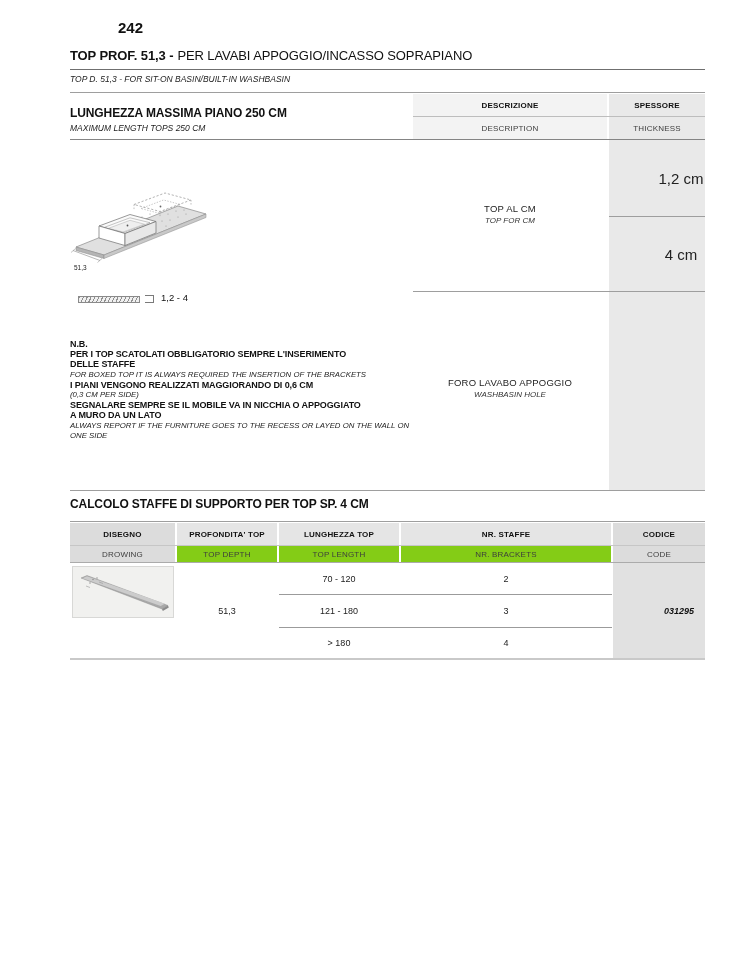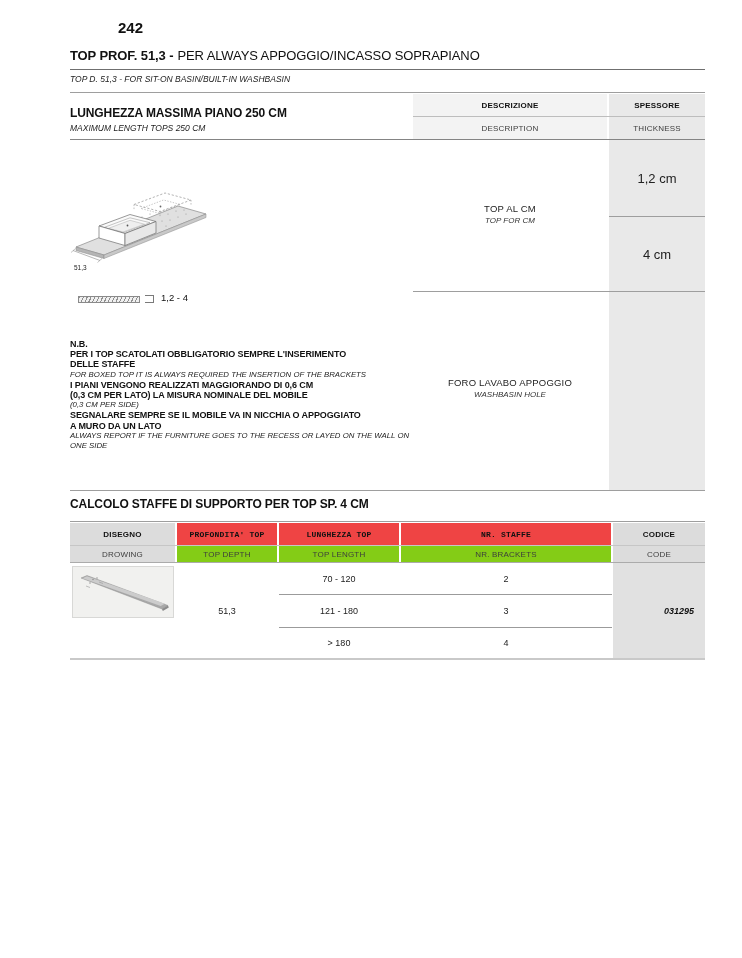--- a/index.html
+++ b/index.html
@@ -24,21 +24,21 @@
 
   
   .t1-col-desc{left:413px;width:194px;}
   .t1-col-th{left:609px;width:96px;}
   .t1-bg-th{left:609px;top:94px;width:96px;height:396px;background:#e9e9e9;}
   .t1-bg-desc-head{left:413px;top:94px;width:194px;height:45px;background:#f3f3f3;}
   .t1-h1{top:94px;height:22px;font-size:8px;font-weight:bold;letter-spacing:.2px;}
   .t1-h2{top:117px;height:22px;font-size:8px;color:#3d3d3d;letter-spacing:.2px;}
   .desc-main{font-size:9.5px;color:#222;letter-spacing:.2px;}
   .desc-sub{font-size:8px;font-style:italic;color:#333;}
-  .thick-cell{font-size:13px;color:#222;}
+  .thick-cell{font-size:15px;color:#222;margin-left:24px;}
 
   
   .notes{left:70px;top:339px;width:360px;}
   .note-b{font-size:9px;line-height:10.2px;font-weight:bold;letter-spacing:-0.1px;}
   .note-i{font-size:7.8px;line-height:10.2px;font-style:italic;color:#222;}
 
   
   .hatch{left:78px;top:296px;width:62px;height:7px;border:1px solid #8a8a8a;box-sizing:border-box;
          background:repeating-linear-gradient(115deg,#8f8f8f 0px,#8f8f8f 1px,#f0f0f0 1px,#f0f0f0 3.5px);}
   .hatch-bracket{left:145px;top:295px;width:9px;height:8px;box-sizing:border-box;
@@ -48,33 +48,33 @@
   
   .s2-title{left:70px;top:497px;font-size:12px;font-weight:bold;letter-spacing:-0.1px;}
   .t2-r1{top:523px;height:22px;font-size:8px;font-weight:bold;letter-spacing:.2px;}
   .t2-r2{top:546px;height:16px;font-size:8px;color:#3d3d3d;letter-spacing:.2px;}
   .t2-c1{left:70px;width:105px;}
   .t2-c2{left:177px;width:100px;}
   .t2-c3{left:279px;width:120px;}
   .t2-c4{left:401px;width:210px;}
   .t2-c5{left:613px;width:92px;}
   .t2-dark{background:#dcdcdc;}
-  .t2-light{background:#ef4444;font-family:Liberation Mono, monospace;}
+  .t2-light{background:#e5e5e5;}
   .t2-lighter{background:#84cc16;}
   .t2-body-val{font-size:9px;color:#222;}
   .t2-code{font-size:9px;font-weight:bold;font-style:italic;color:#111;}
 </style>
 </head>
 <body>
 
 <div class="page">
 
   <div class="abs page-number">242</div>
   <div class="abs title">
-    <span class="b">TOP PROF. 51,3 -</span><span class="rest">PER ALWAYS APPOGGIO/INCASSO SOPRAPIANO</span>
+    <span class="b">TOP PROF. 51,3 -</span><span class="rest">PER LAVABI APPOGGIO/INCASSO SOPRAPIANO</span>
   </div>
   <div class="abs title-rule"></div>
   <div class="abs subtitle">TOP D. 51,3 - FOR SIT-ON BASIN/BUILT-IN WASHBASIN</div>
   <div class="abs hline" style="top:92px;left:70px;width:635px;background:#9e9e9e;"></div>
 
   <div class="abs s1-head">LUNGHEZZA MASSIMA PIANO 250 CM</div>
   <div class="abs s1-sub">MAXIMUM LENGTH TOPS 250 CM</div>
 
   <div class="abs t1-bg-th"></div>
   <div class="abs t1-bg-desc-head"></div>
@@ -136,21 +136,20 @@
   <div class="abs hatch"></div>
   <div class="abs hatch-bracket"></div>
   <div class="abs hatch-label">1,2 - 4</div>
 
   <div class="abs notes">
     <div class="note-b">N.B.</div>
     <div class="note-b">PER I TOP SCATOLATI OBBLIGATORIO SEMPRE L'INSERIMENTO</div>
     <div class="note-b">DELLE STAFFE</div>
     <div class="note-i">FOR BOXED TOP IT IS ALWAYS REQUIRED THE INSERTION OF THE BRACKETS</div>
     <div class="note-b">I PIANI VENGONO REALIZZATI MAGGIORANDO DI 0,6 CM</div>
-    <div class="note-b">(0,3 CM PER LATO) LA MISURA NOMINALE DEL MOBILE</div>
     <div class="note-i">(0,3 CM PER SIDE)</div>
     <div class="note-b">SEGNALARE SEMPRE SE IL MOBILE VA IN NICCHIA O APPOGGIATO</div>
     <div class="note-b">A MURO DA UN LATO</div>
     <div class="note-i">ALWAYS REPORT IF THE FURNITURE GOES TO THE RECESS OR LAYED ON THE WALL ON</div>
     <div class="note-i">ONE SIDE</div>
   </div>
 
   <div class="abs s2-title">CALCOLO STAFFE DI SUPPORTO PER TOP SP. 4 CM</div>
   <div class="abs hline" style="top:521px;left:70px;width:635px;background:#9e9e9e;"></div>
 

